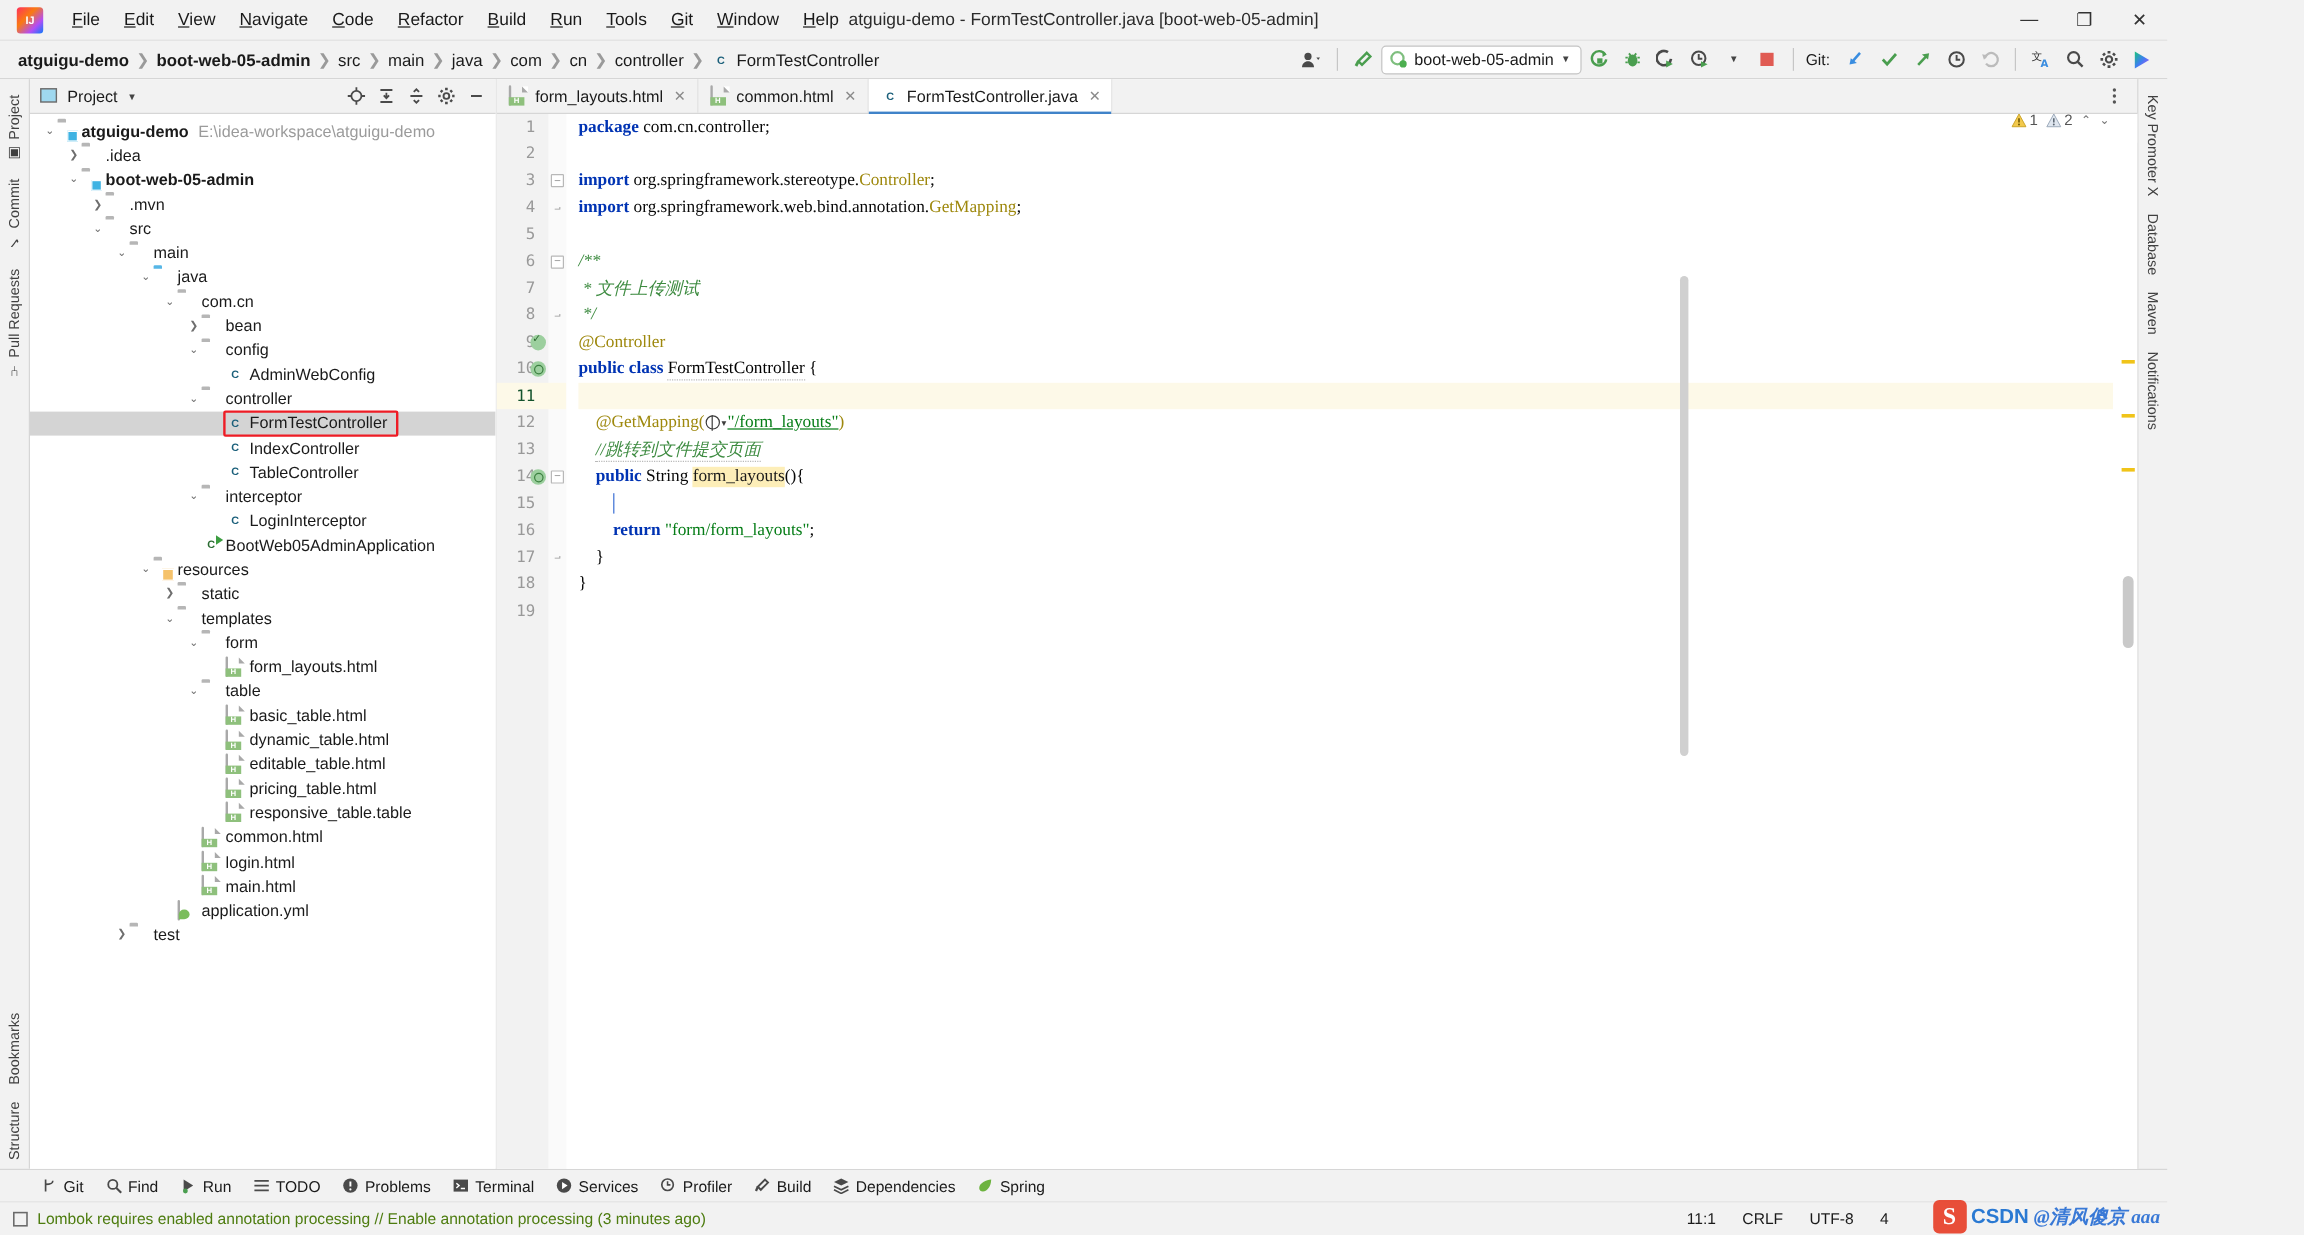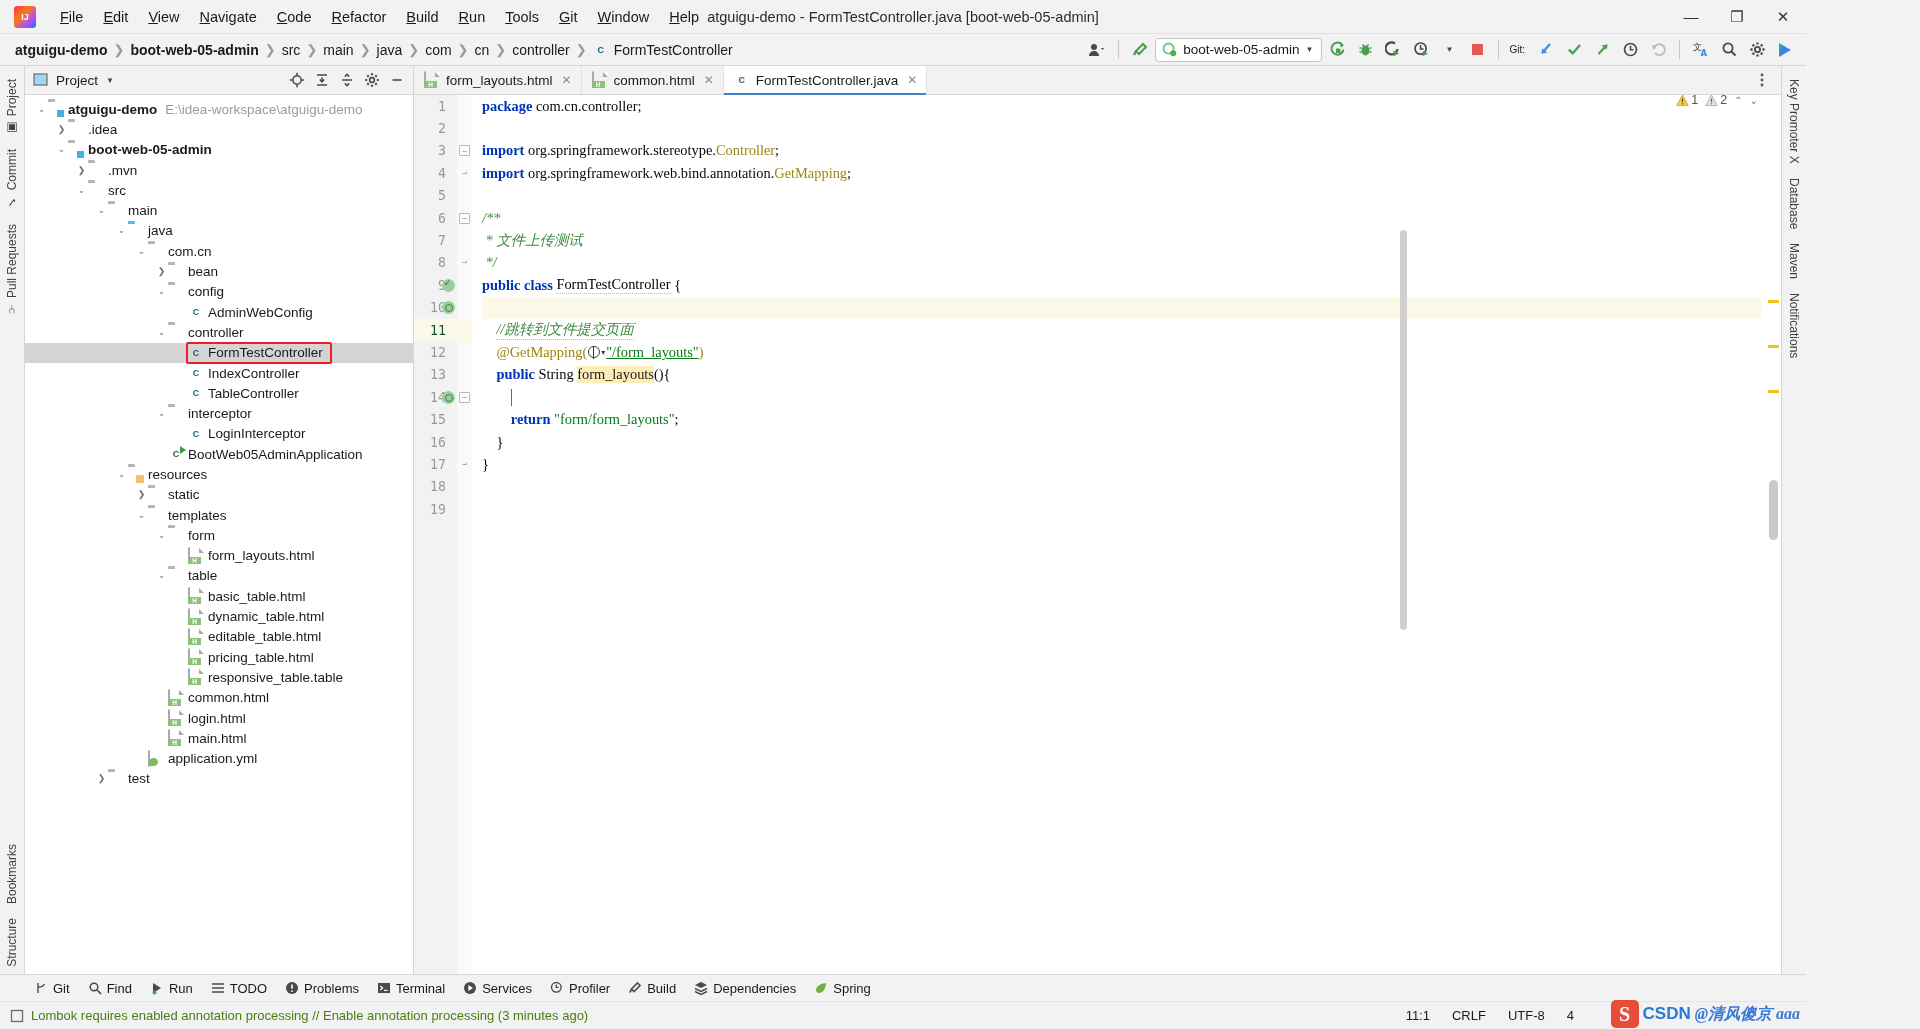--- a/index.html
+++ b/index.html
@@ -60,21 +60,21 @@
   .tb-btn {
     width: 26px; height: 26px; display: flex; align-items: center;
     justify-content: center; cursor: default; border-radius: 3px;
   }
   .vsep { width: 1px; height: 19px; background: #c6c6c6; margin: 0 6px; }
   .runcfg {
     display: flex; align-items: center; gap: 6px; height: 24px;
     padding: 0 8px 0 6px; border: 1px solid #c4c4c4; border-radius: 4px;
     background: #fff; font-size: 13.5px; white-space: nowrap; cursor: default;
   }
-  .gitlabel { font-size: 10px; color: #1a1a1a; margin: 0 6px 0 2px; text-align: center; }
+  .gitlabel { font-size: 13px; color: #1a1a1a; margin: 0 6px 0 2px; text-align: center; }
   .caret { font-size: 8px; color: #444; }
 
   
   .main { flex: 1; display: flex; min-height: 0; }
 
   
   .rail {
     width: 25px; background: #f2f2f2; flex: none;
     display: flex; flex-direction: column; align-items: center;
     border-right: 1px solid #d6d6d6; padding-top: 6px;
@@ -874,24 +874,25 @@
         <div class="code" id="code">
 
           <div class="cline"><span class="kw">package</span><span class="plain"> com.cn.controller;</span></div>
           <div class="cline"></div>
           <div class="cline"><span class="kw">import</span><span class="plain"> org.springframework.stereotype.</span><span class="anno">Controller</span><span class="plain">;</span></div>
           <div class="cline"><span class="kw">import</span><span class="plain"> org.springframework.web.bind.annotation.</span><span class="anno">GetMapping</span><span class="plain">;</span></div>
           <div class="cline"></div>
           <div class="cline"><span class="doc">/**</span></div>
           <div class="cline"><span class="doc"> * 文件上传测试</span></div>
           <div class="cline"><span class="doc"> */</span></div>
+          <div class="cline"><span class="anno">@Controller</span></div>
           <div class="cline"><span class="kw">public</span><span class="plain"> </span><span class="kw">class</span><span class="plain"> </span><span class="cls squiggle">FormTestController</span><span class="plain"> </span><span class="plain">{</span></div>
           <div class="cline cur"></div>
+          <div class="cline"><span class="plain">    </span><span class="anno">@GetMapping(</span><span class="globe"><span class="globe-c"></span><span class="caret-mini">▾</span></span><span class="url-str">"/form_layouts"</span><span class="anno">)</span></div>
           <div class="cline"><span class="plain">    </span><span class="doc squiggle">//跳转到文件提交页面</span></div>
-          <div class="cline"><span class="plain">    </span><span class="anno">@GetMapping(</span><span class="globe"><span class="globe-c"></span><span class="caret-mini">▾</span></span><span class="url-str">"/form_layouts"</span><span class="anno">)</span></div>
           <div class="cline"><span class="plain">    </span><span class="kw">public</span><span class="plain"> </span><span class="plain">String</span><span class="plain"> </span><span class="hl-method">form_layouts</span><span class="plain">(){</span></div>
           <div class="cline"><span class="plain">        </span><span class="cursor-bar"></span></div>
           <div class="cline"><span class="plain">        </span><span class="kw">return</span><span class="plain"> </span><span class="str">"form/form_layouts"</span><span class="plain">;</span></div>
           <div class="cline"><span class="plain">    </span><span class="plain">}</span></div>
           <div class="cline"><span class="plain">}</span></div>
           <div class="cline"></div>
         </div>
 
         <div class="editor-right">
           <div class="insp-bar"></div>

